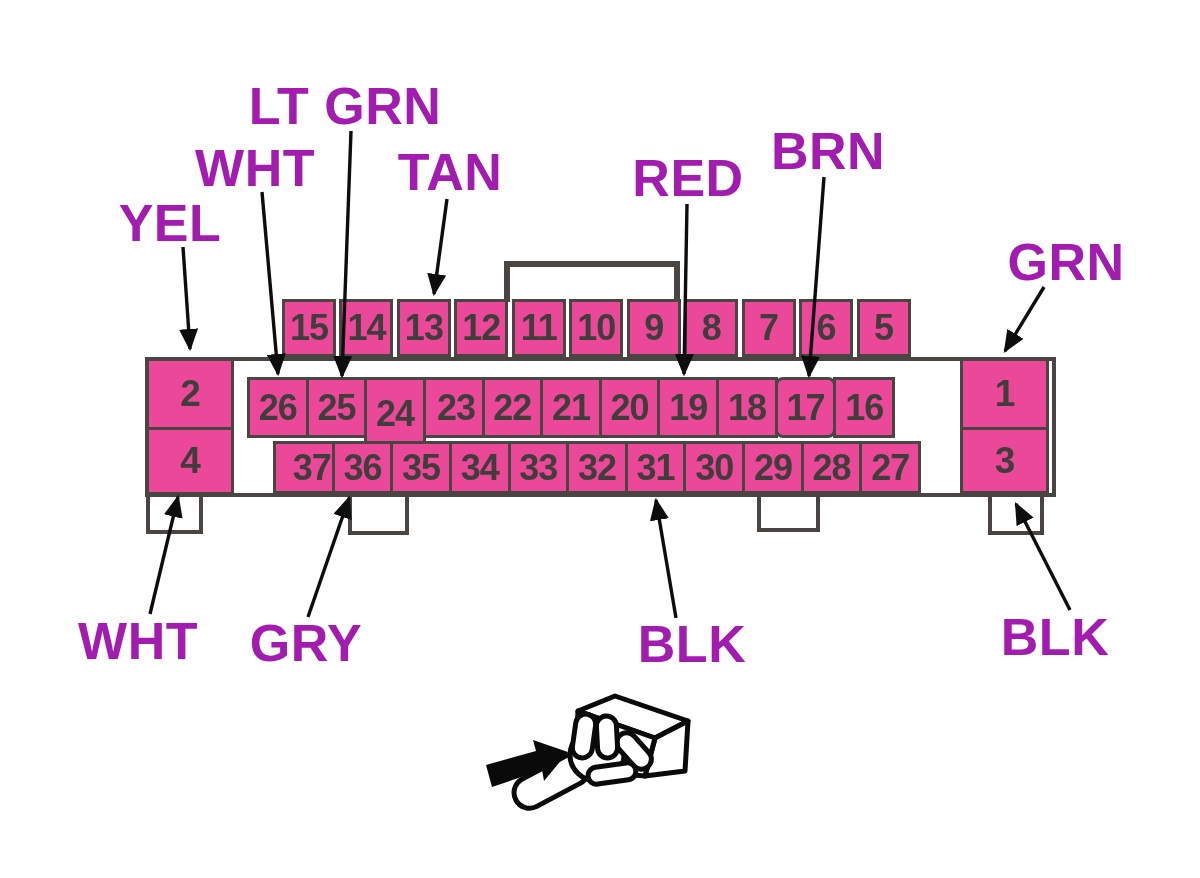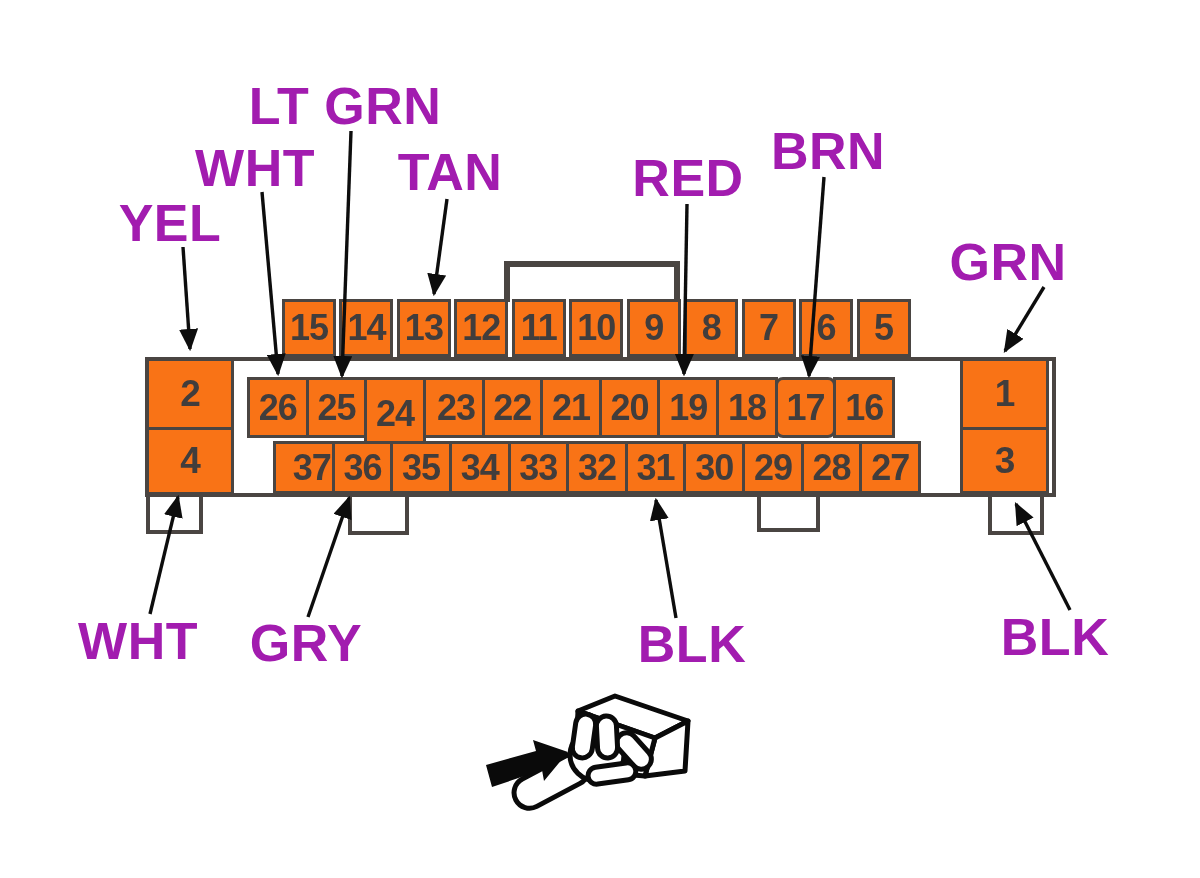--- a/index.html
+++ b/index.html
@@ -15,21 +15,21 @@
   }
   .foot{
     position:absolute;background:#ffffff;border:4px solid #4a4542;border-top:none;
     box-sizing:border-box;z-index:1;
   }
   .latch{
     position:absolute;left:504px;top:261px;width:176px;height:41px;
     border:6px solid #4a4542;border-bottom:none;box-sizing:border-box;z-index:1;
   }
   .pin-cell{
-    position:absolute;background:#f97316;border:3px solid #4a4542;box-sizing:border-box;
+    position:absolute;background:#ec4899;border:3px solid #4a4542;box-sizing:border-box;
     display:flex;align-items:center;justify-content:center;
     font-weight:bold;color:#413d3c;z-index:3;letter-spacing:-1px;
   }
   .row-cell{font-size:36px;}
   .block-cell{font-size:37px;z-index:4;}
   
   .callout-label{
     position:absolute;transform:translate(-50%,-50%);white-space:nowrap;
     font-weight:bold;font-size:52px;color:#a21caf;z-index:6;letter-spacing:0.5px;
   }
@@ -110,21 +110,21 @@
       </g>
   </svg>
 
   <div id="callout-labels">
       <div class="callout-label" style="left: 170px; top: 223px;">YEL</div>
       <div class="callout-label" style="left: 255px; top: 168px;">WHT</div>
       <div class="callout-label" style="left: 345px; top: 106px;">LT GRN</div>
       <div class="callout-label" style="left: 450px; top: 172px;">TAN</div>
       <div class="callout-label" style="left: 688px; top: 178px;">RED</div>
       <div class="callout-label" style="left: 828px; top: 151px;">BRN</div>
-      <div class="callout-label" style="left: 1008px; top: 262px;">GRN</div>
+      <div class="callout-label" style="left: 1066px; top: 262px;">GRN</div>
       <div class="callout-label" style="left: 138px; top: 641px;">WHT</div>
       <div class="callout-label" style="left: 306px; top: 643px;">GRY</div>
       <div class="callout-label" style="left: 692px; top: 644px;">BLK</div>
       <div class="callout-label" style="left: 1055px; top: 637px;">BLK</div>
     </div>
 
   <svg class="grip" width="234" height="134" viewBox="0 0 234 134">
     <g stroke="#0a0a0a" stroke-width="5" fill="#ffffff" stroke-linejoin="round" stroke-linecap="round">
 
       <path d="M102,25 L139,10 L212,35 L179,52 Z"></path>

